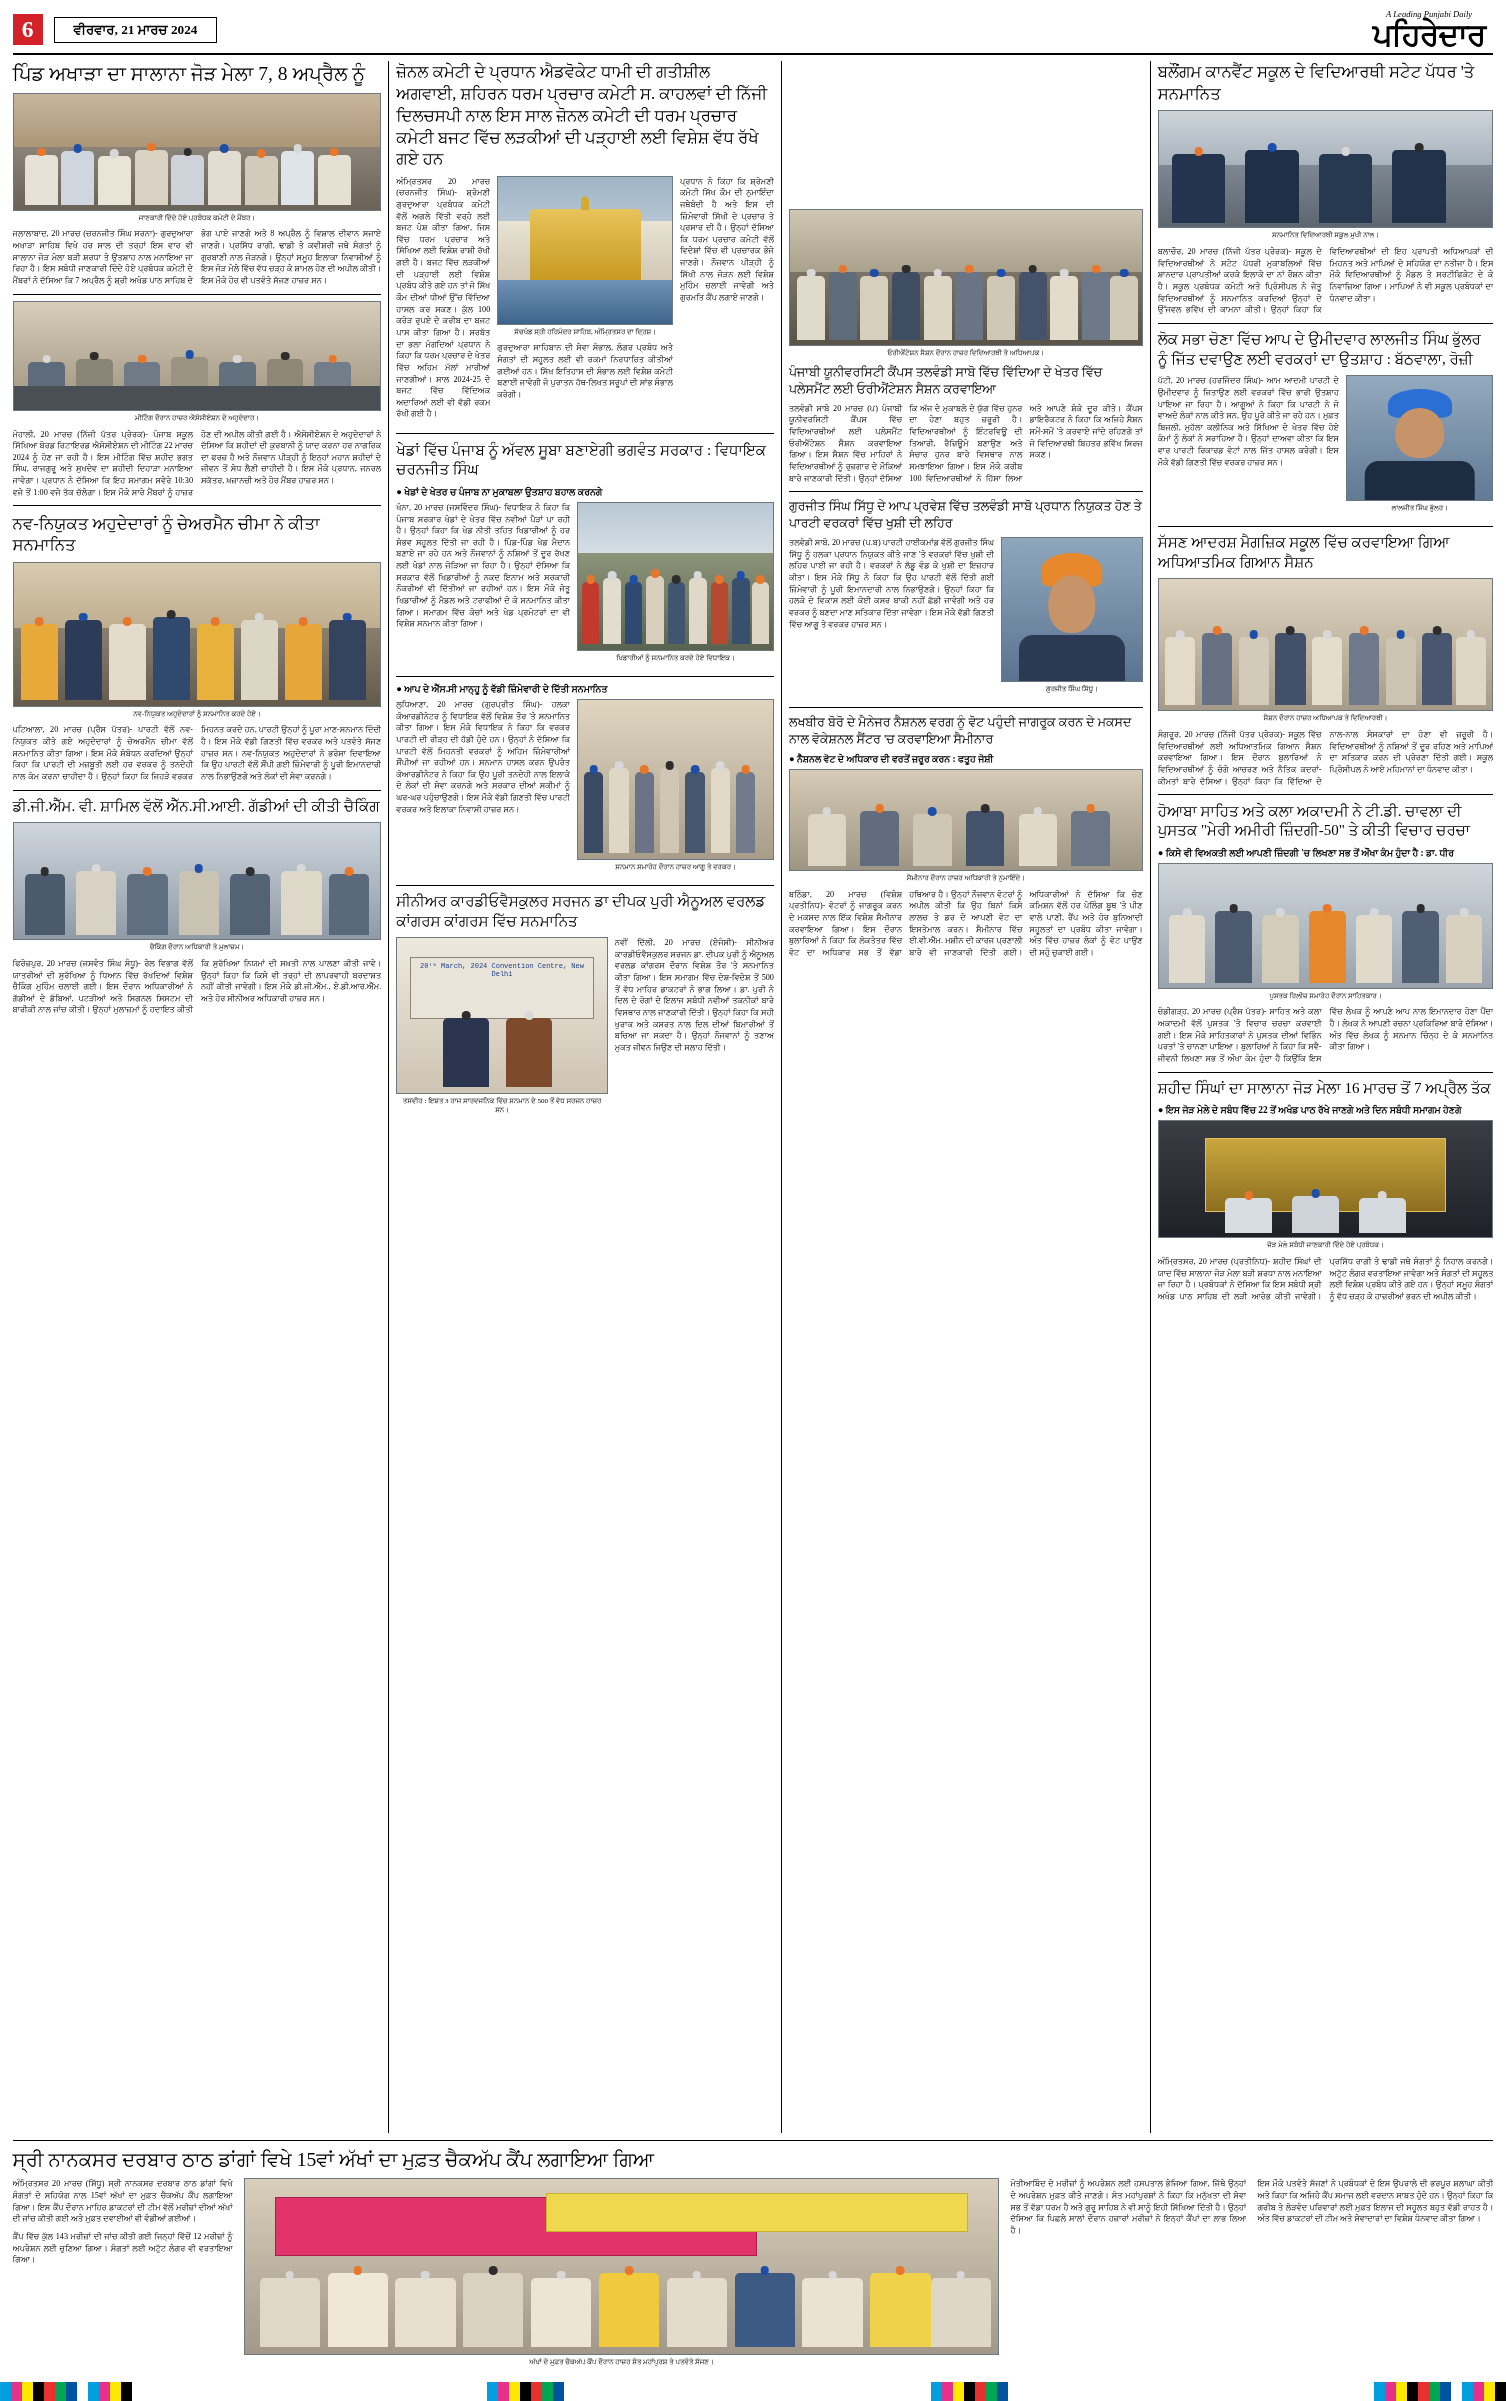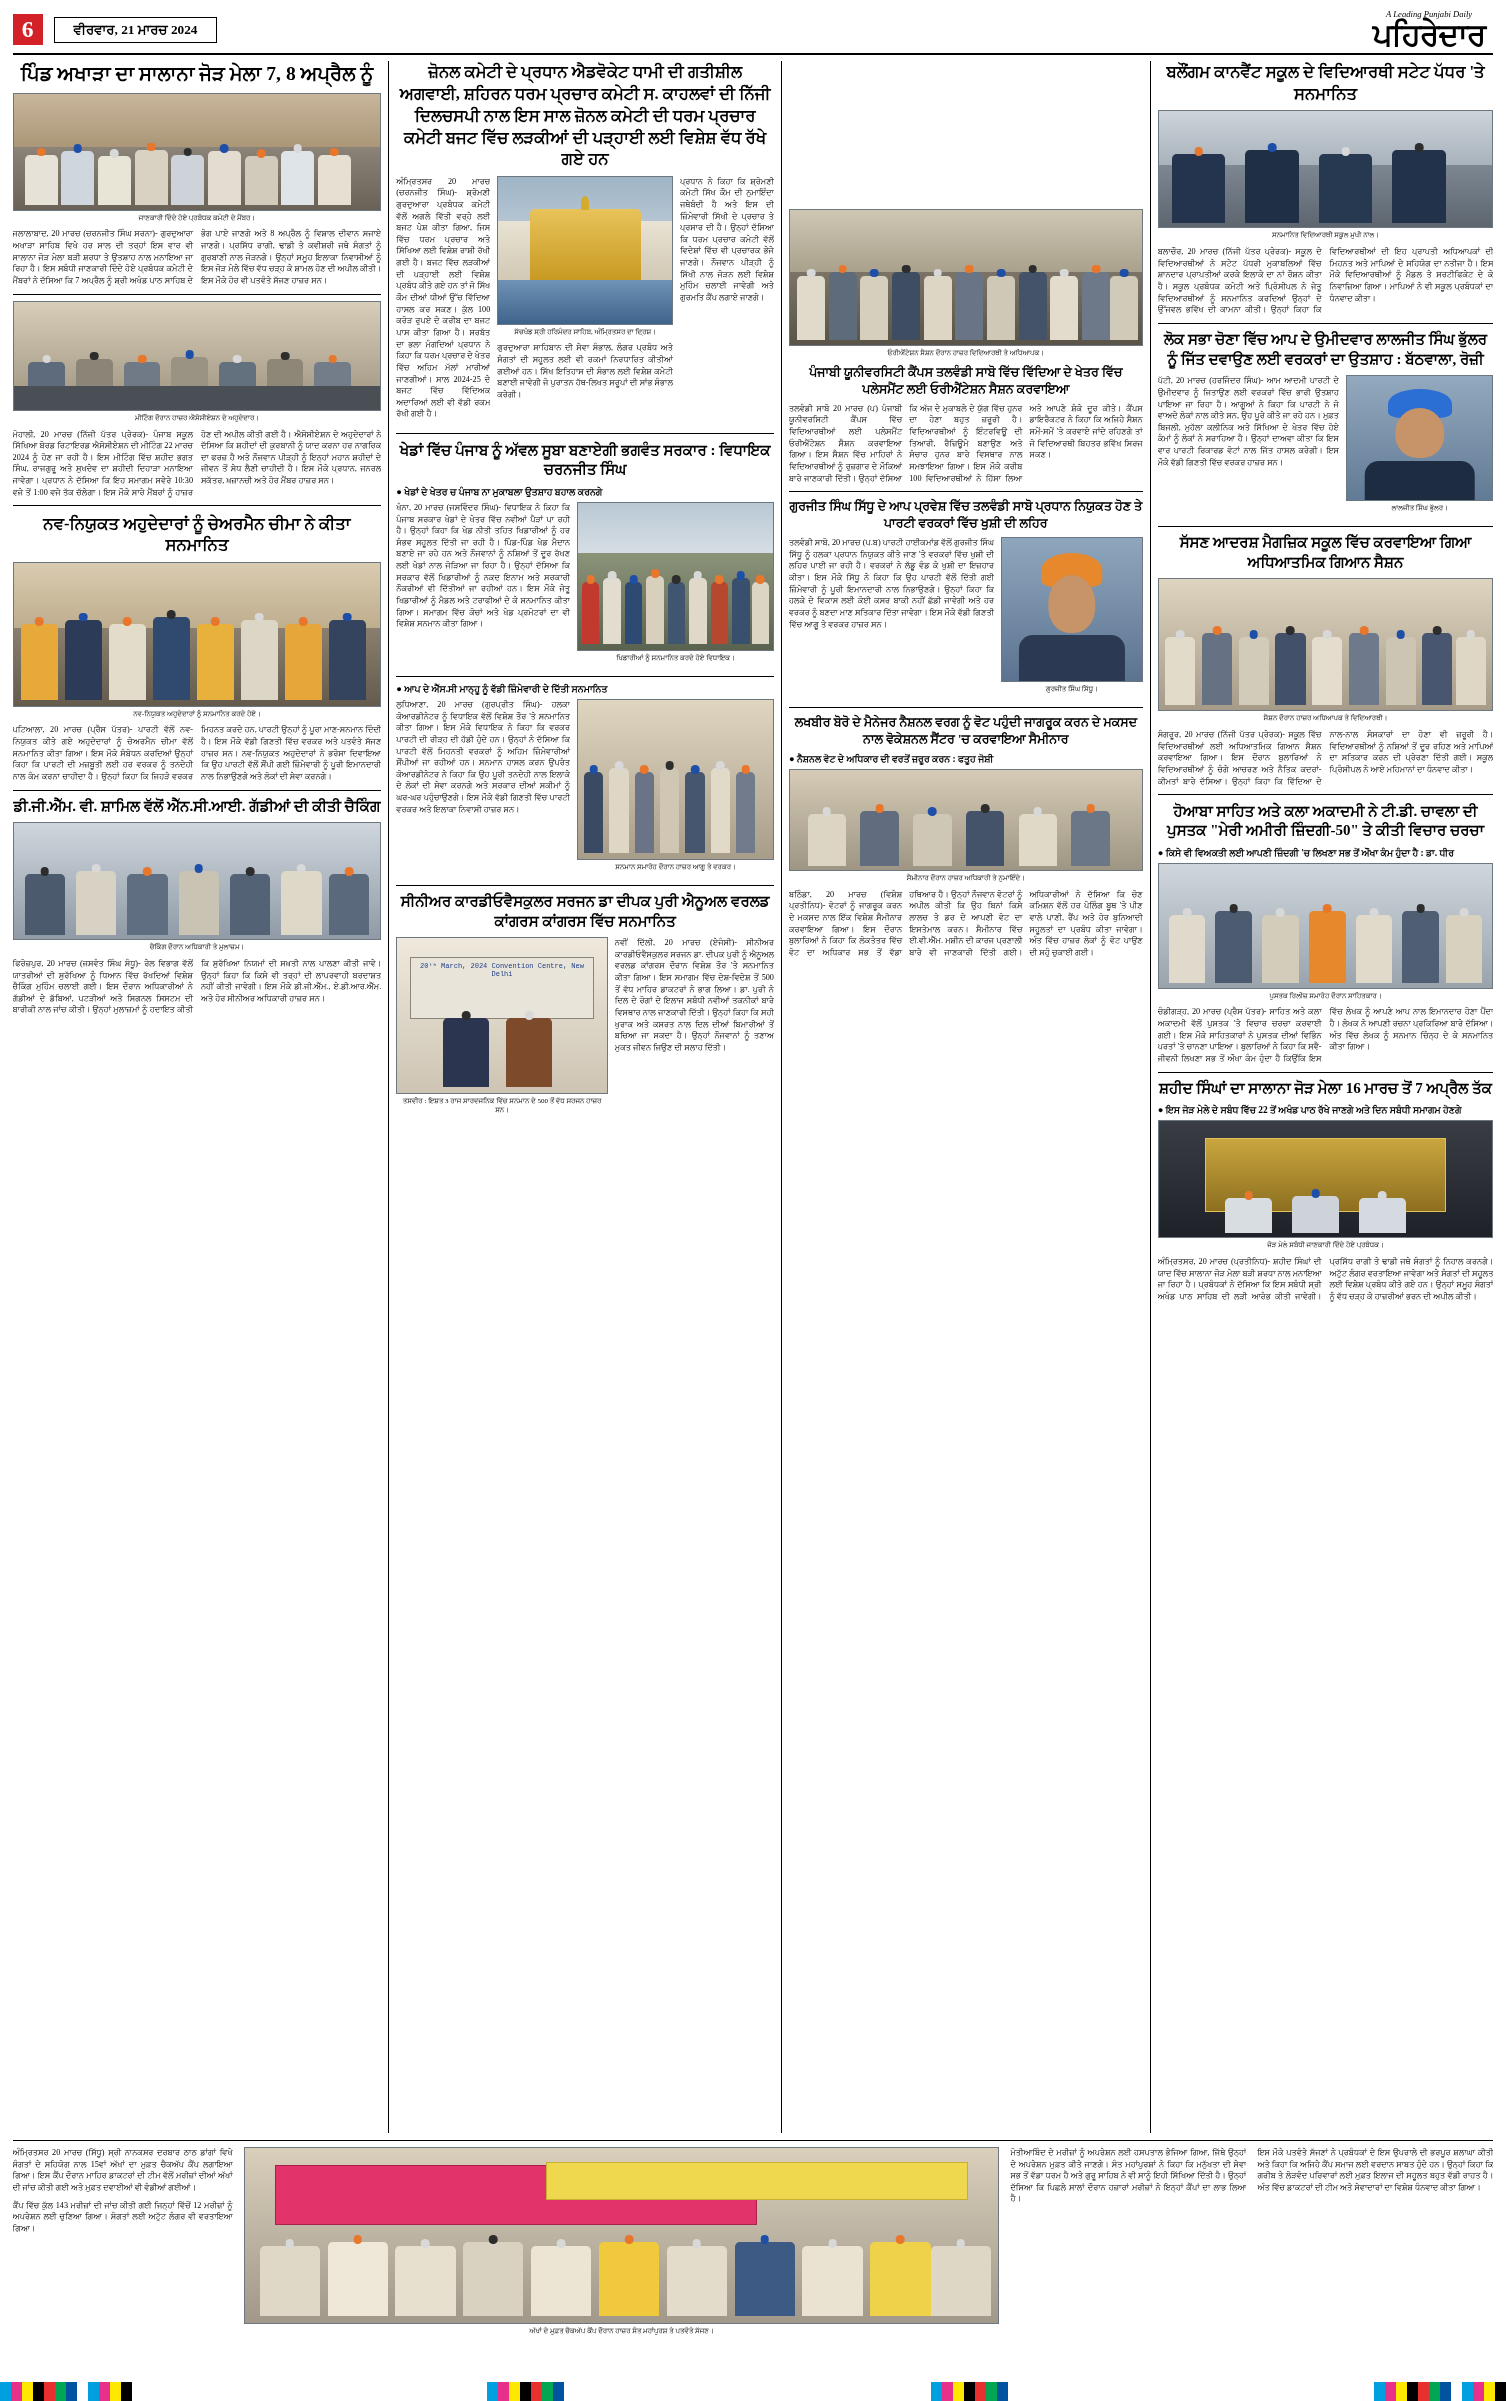--- a/index.html
+++ b/index.html
@@ -55,22 +55,22 @@
     margin-top:6.3px;
     height:2072px;
   }
   .col { padding:0 7px; }
   .col.c1 { width:377px; border-right:0.8px solid #000; padding-left:0; }
   .col.c2 { width:393px; border-right:0.8px solid #000; }
   .col.c3 { width:369px; border-right:0.8px solid #000; }
   .col.c4 { width:343px; padding-right:0; }
 
   .hl {
-    font-weight:bold;
-    text-align:center;
+    font-weight:normal;
+    text-align:left;
     line-height:1.32;
     font-family:"Liberation Serif", serif;
     margin:0 0 5.5px 0;
   }
   .hl.xl { font-size:19.6px; }
   .hl.lg { font-size:16.5px; }
   .hl.md { font-size:15px; }
   .hl.sm { font-size:12.6px; }
   .kicker {
     font-size:9.4px; font-weight:bold;
@@ -583,20 +583,21 @@
           </div>
         </div>
         <div class="caption">ਜੋੜ ਮੇਲੇ ਸਬੰਧੀ ਜਾਣਕਾਰੀ ਦਿੰਦੇ ਹੋਏ ਪ੍ਰਬੰਧਕ।</div>
         <div class="body-text cols2">ਅੰਮ੍ਰਿਤਸਰ, 20 ਮਾਰਚ (ਪ੍ਰਤੀਨਿਧ)- ਸ਼ਹੀਦ ਸਿੰਘਾਂ ਦੀ ਯਾਦ ਵਿੱਚ ਸਾਲਾਨਾ ਜੋੜ ਮੇਲਾ ਬੜੀ ਸ਼ਰਧਾ ਨਾਲ ਮਨਾਇਆ ਜਾ ਰਿਹਾ ਹੈ। ਪ੍ਰਬੰਧਕਾਂ ਨੇ ਦੱਸਿਆ ਕਿ ਇਸ ਸਬੰਧੀ ਸ੍ਰੀ ਅਖੰਡ ਪਾਠ ਸਾਹਿਬ ਦੀ ਲੜੀ ਆਰੰਭ ਕੀਤੀ ਜਾਵੇਗੀ। ਪ੍ਰਸਿੱਧ ਰਾਗੀ ਤੇ ਢਾਡੀ ਜਥੇ ਸੰਗਤਾਂ ਨੂੰ ਨਿਹਾਲ ਕਰਨਗੇ। ਅਟੁੱਟ ਲੰਗਰ ਵਰਤਾਇਆ ਜਾਵੇਗਾ ਅਤੇ ਸੰਗਤਾਂ ਦੀ ਸਹੂਲਤ ਲਈ ਵਿਸ਼ੇਸ਼ ਪ੍ਰਬੰਧ ਕੀਤੇ ਗਏ ਹਨ। ਉਨ੍ਹਾਂ ਸਮੂਹ ਸੰਗਤਾਂ ਨੂੰ ਵੱਧ ਚੜ੍ਹ ਕੇ ਹਾਜ਼ਰੀਆਂ ਭਰਨ ਦੀ ਅਪੀਲ ਕੀਤੀ।</div>
       </div>
 
     </div>
   </div>
 
   <div class="feature">
+    <div class="hl xl">ਸ੍ਰੀ ਨਾਨਕਸਰ ਦਰਬਾਰ ਠਾਠ ਡਾਂਗਾਂ ਵਿਖੇ 15ਵਾਂ ਅੱਖਾਂ ਦਾ ਮੁਫ਼ਤ ਚੈਕਅੱਪ ਕੈਂਪ ਲਗਾਇਆ ਗਿਆ</div>
     <div class="feature-grid">
       <div class="fc" style="flex:0 0 220px">
         <div class="body-text">ਅੰਮ੍ਰਿਤਸਰ 20 ਮਾਰਚ (ਸਿੱਧੂ) ਸ੍ਰੀ ਨਾਨਕਸਰ ਦਰਬਾਰ ਠਾਠ ਡਾਂਗਾਂ ਵਿਖੇ ਸੰਗਤਾਂ ਦੇ ਸਹਿਯੋਗ ਨਾਲ 15ਵਾਂ ਅੱਖਾਂ ਦਾ ਮੁਫ਼ਤ ਚੈਕਅੱਪ ਕੈਂਪ ਲਗਾਇਆ ਗਿਆ। ਇਸ ਕੈਂਪ ਦੌਰਾਨ ਮਾਹਿਰ ਡਾਕਟਰਾਂ ਦੀ ਟੀਮ ਵੱਲੋਂ ਮਰੀਜ਼ਾਂ ਦੀਆਂ ਅੱਖਾਂ ਦੀ ਜਾਂਚ ਕੀਤੀ ਗਈ ਅਤੇ ਮੁਫ਼ਤ ਦਵਾਈਆਂ ਵੀ ਵੰਡੀਆਂ ਗਈਆਂ।</div>
         <div class="body-text">ਕੈਂਪ ਵਿੱਚ ਕੁੱਲ 143 ਮਰੀਜ਼ਾਂ ਦੀ ਜਾਂਚ ਕੀਤੀ ਗਈ ਜਿਨ੍ਹਾਂ ਵਿੱਚੋਂ 12 ਮਰੀਜ਼ਾਂ ਨੂੰ ਅਪਰੇਸ਼ਨ ਲਈ ਚੁਣਿਆ ਗਿਆ। ਸੰਗਤਾਂ ਲਈ ਅਟੁੱਟ ਲੰਗਰ ਵੀ ਵਰਤਾਇਆ ਗਿਆ।</div>
       </div>
       <div class="fc" style="flex:1">
         <div class="photo" style="height:177px">
           <div class="ph-inner">
             <div style="position:absolute;inset:0;background:linear-gradient(#d9cfbb,#a2988a)"></div>
             <div style="position:absolute;left:4%;right:32%;top:10%;height:34%;background:#e2336b;border:0.8px solid #a81e4d"></div>

